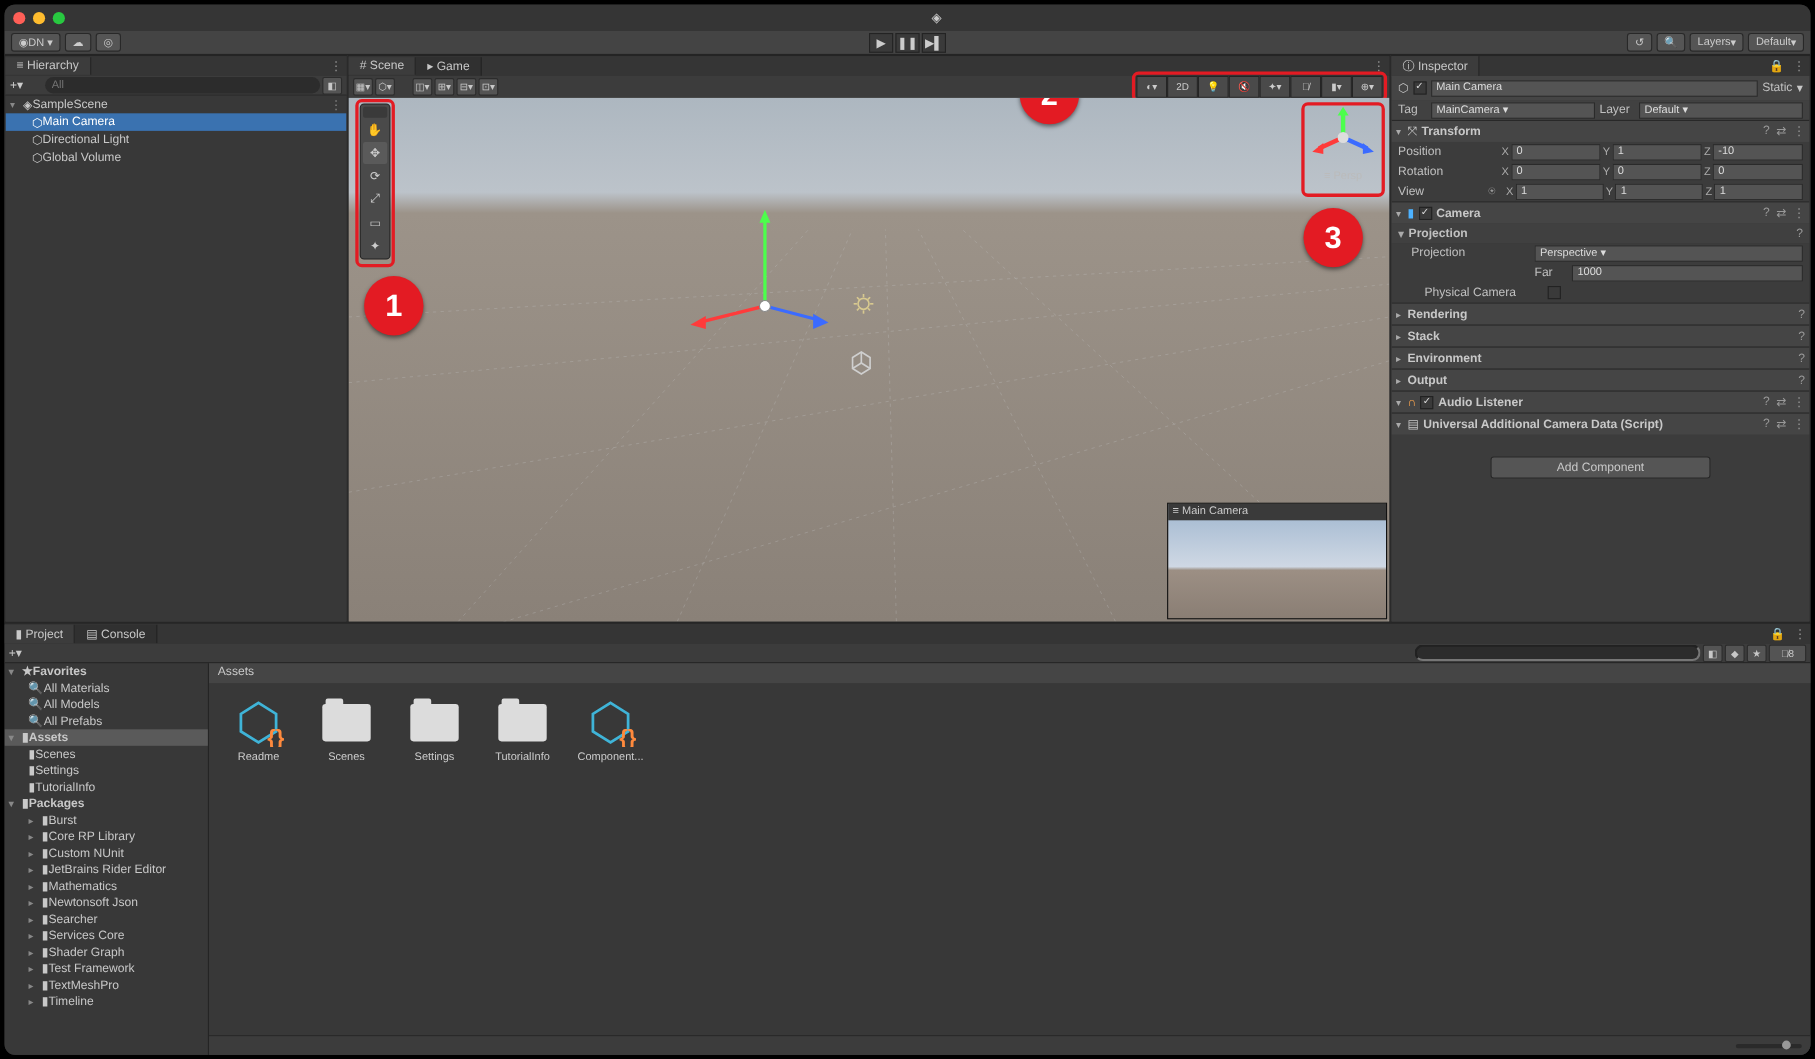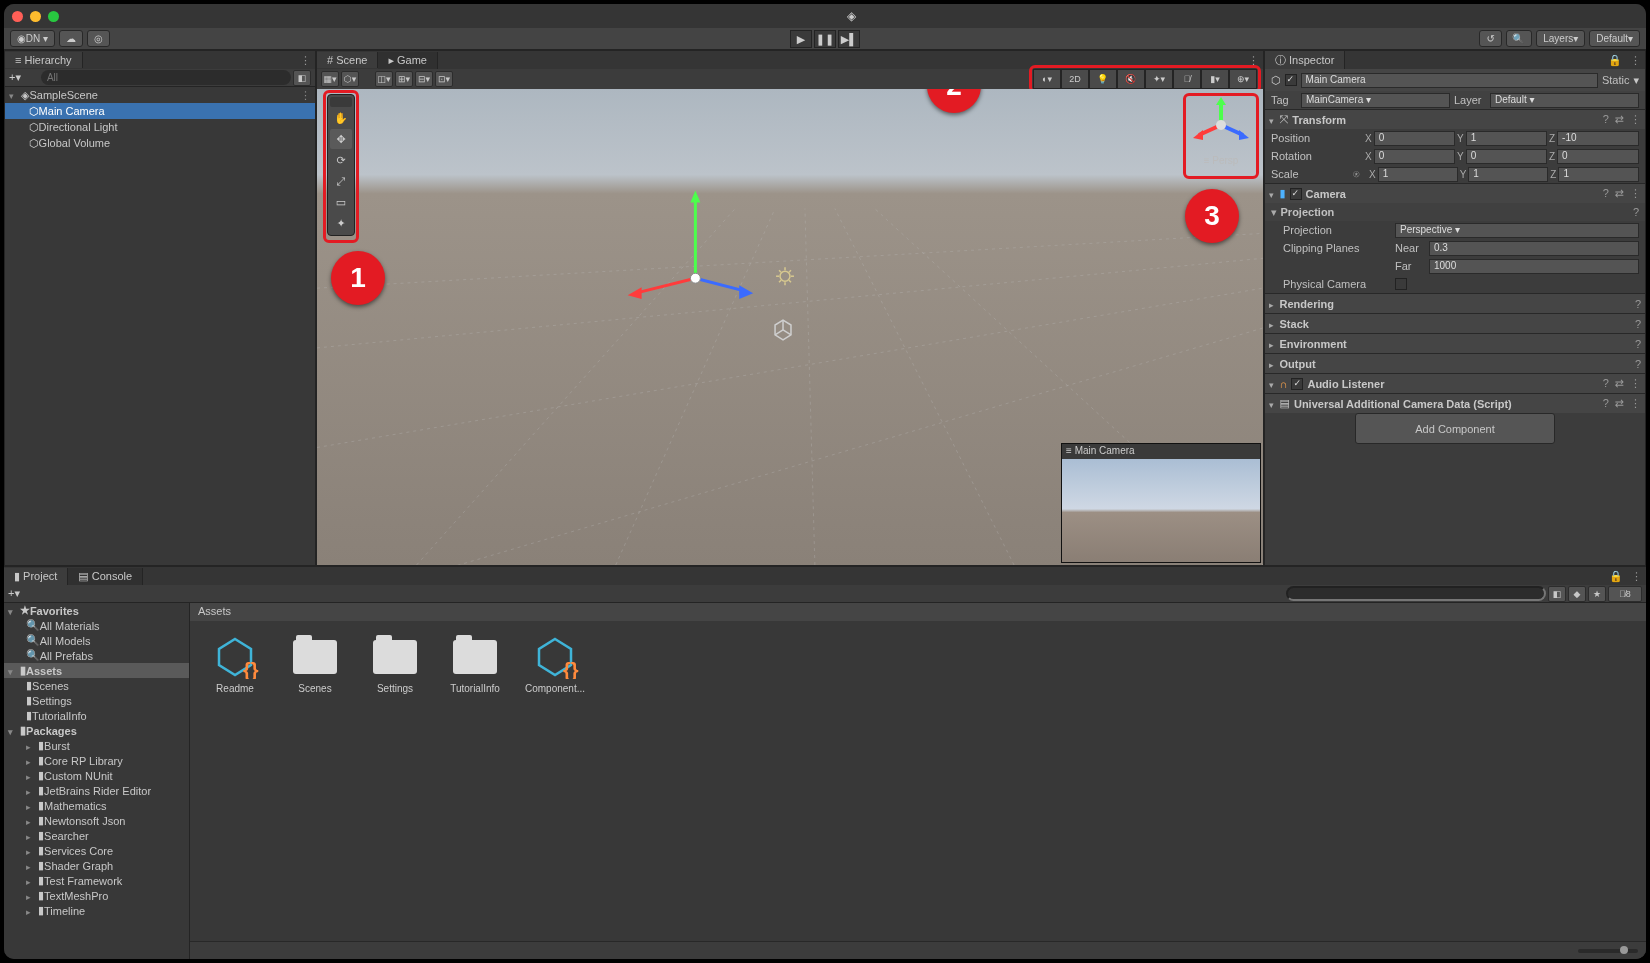--- a/index.html
+++ b/index.html
@@ -59,38 +59,38 @@
 .gizmo-wrap{position:absolute;right:6px;top:6px;width:72px;height:80px;display:flex;flex-direction:column;align-items:center;}
 .gizmo{width:60px;height:60px;position:relative;}
 .gizmo-label{font-size:10px;color:#bbb;}
 
 .right-tools{position:absolute;right:6px;top:-21px;height:20px;display:flex;gap:0;}
 .rt{width:28px;height:20px;background:#4a4a4a;border:1px solid #242424;display:flex;align-items:center;justify-content:center;font-size:9px;color:#ccc;}
 
 .annot-box{position:absolute;border:3px solid #e31b23;border-radius:6px;}
 .annot-badge{position:absolute;width:54px;height:54px;border-radius:50%;background:#e31b23;display:flex;align-items:center;justify-content:center;color:#fff;font-weight:bold;font-size:28px;box-shadow:0 2px 4px rgba(0,0,0,.5);}
 
-.cam-prev{position:absolute;right:2px;bottom:2px;width:200px;height:120px;border:1px solid #111;background:linear-gradient(#9fb6cf 0%,#cfd8e4 55%,#9c8f84 58%,#8a7e74 100%);}
+.cam-prev{position:absolute;right:2px;bottom:2px;width:200px;height:106px;border:1px solid #111;background:linear-gradient(#9fb6cf 0%,#cfd8e4 55%,#9c8f84 58%,#8a7e74 100%);}
 .cam-prev-head{height:15px;background:#3a3a3a;font-size:10px;padding:1px 4px;color:#ccc;}
 
 .grid-lines{position:absolute;inset:0;pointer-events:none;}
 
 .inspector{width:382px;}
 .ins-body{flex:1;overflow:auto;background:#3c3c3c;}
 .row{display:flex;align-items:center;height:18px;padding:0 6px;gap:4px;}
 .field{background:#545454;border:1px solid #2a2a2a;height:15px;padding:0 4px;flex:1;font-size:10px;color:#ddd;}
 .label{color:#c0c0c0;}
 .xyz{display:flex;gap:2px;flex:1;}
 .xyz .pair{display:flex;align-items:center;gap:2px;flex:1;}
 .xyz .pair span{color:#aaa;font-size:10px;}
 .comp-head{background:#454545;height:20px;display:flex;align-items:center;padding:0 4px;gap:4px;border-top:1px solid #282828;}
 .comp-head .chev::before{content:"▾";color:#aaa;font-size:9px;margin-right:2px;}
 .comp-head.closed .chev::before{content:"▸";}
 .dots{margin-left:auto;color:#999;display:flex;gap:6px;}
-.btn-add{margin:0 auto;width:200px;height:31px;background:#555;border:1px solid #282828;border-radius:3px;display:flex;align-items:center;justify-content:center;}
+.btn-add{margin:20px auto;width:200px;height:20px;background:#555;border:1px solid #282828;border-radius:3px;display:flex;align-items:center;justify-content:center;}
 
 .bottom{position:absolute;left:0;right:0;top:562px;bottom:0;display:flex;flex-direction:column;border-top:1px solid var(--border);}
 .btabs{height:18px;background:#353535;display:flex;align-items:center;}
 .bsplit{flex:1;display:flex;}
 .folders{width:186px;background:#383838;border-right:1px solid var(--border);overflow:auto;}
 .f-row{height:15px;display:flex;align-items:center;font-size:11px;padding-left:4px;}
 .f-row.sel{background:#5a5a5a;}
 .assets{flex:1;background:#383838;display:flex;flex-direction:column;}
 .assets-head{height:18px;background:#454545;padding:2px 8px;font-size:11px;}
 .assets-grid{flex:1;display:flex;gap:18px;padding:14px;align-items:flex-start;}
@@ -344,21 +344,21 @@
                 <span>Y</span>
                 <div class="field">0</div>
               </div>
               <div class="pair">
                 <span>Z</span>
                 <div class="field">0</div>
               </div>
             </div>
           </div>
         <div class="row">
-            <span class="label" style="width:78px">Scale</span>
+            <span class="label" style="width:78px">View</span>
             <span style="color:#999;width:12px">⍟</span>
           <div class="xyz">
               <div class="pair">
                 <span>X</span>
                 <div class="field">1</div>
               </div>
               <div class="pair">
                 <span>Y</span>
                 <div class="field">1</div>
               </div>
@@ -384,30 +384,25 @@
             <span class="chev" style="color:#aaa">▾</span>
             <b class="label">Projection</b>
             <div style="flex:1"></div>
             <span style="color:#999">?</span>
           </div>
         <div class="row" style="padding-left:18px">
             <span class="label" style="width:108px">Projection</span>
             <div class="field"><span>Perspective</span> ▾</div>
           </div>
         <div class="row" style="padding-left:18px">
-            <span class="label" style="width:108px">Clipping Planes</span>
-            <span class="label" style="width:30px">Near</span>
-            <div class="field">0.3</div>
-          </div>
-        <div class="row" style="padding-left:18px">
             <span style="width:108px"></span>
             <span class="label" style="width:30px">Far</span>
             <div class="field">1000</div>
           </div>
-        <div class="row" style="padding-left:18px">
+        <div class="row" style="padding-left:30px">
             <span class="label" style="width:108px">Physical Camera</span>
             <span class="check"></span>
           </div>
 
         <div class="comp-head closed">
             <span class="chev"></span>
             <b>Rendering</b>
             <div class="dots">
               <span>?</span>
             </div>

